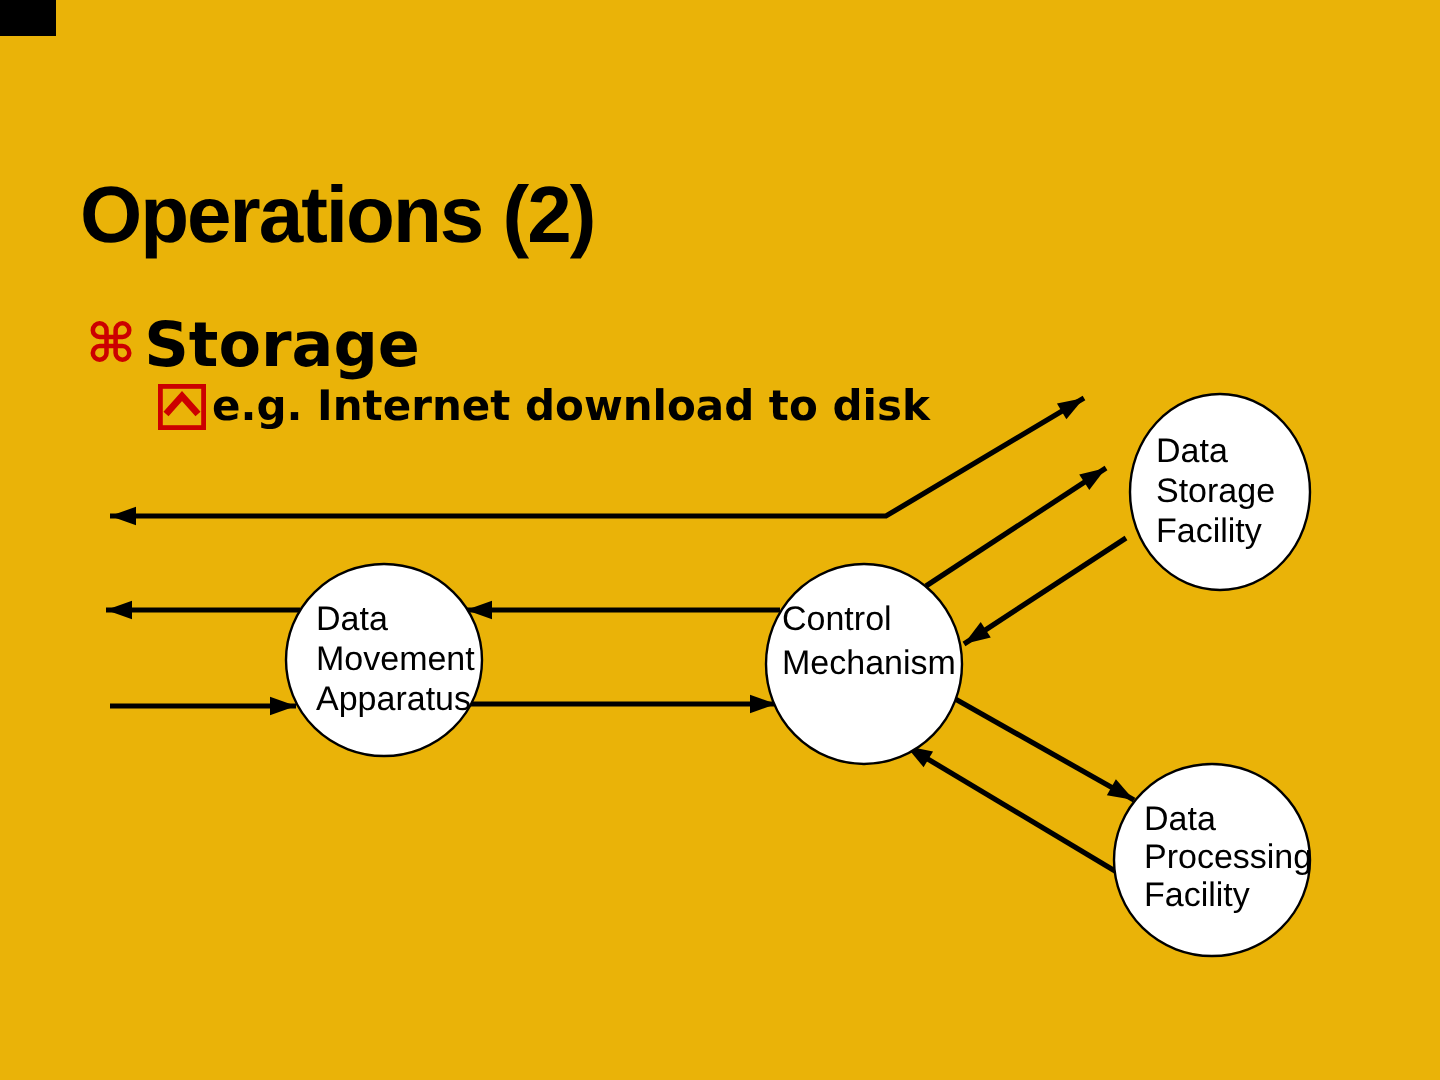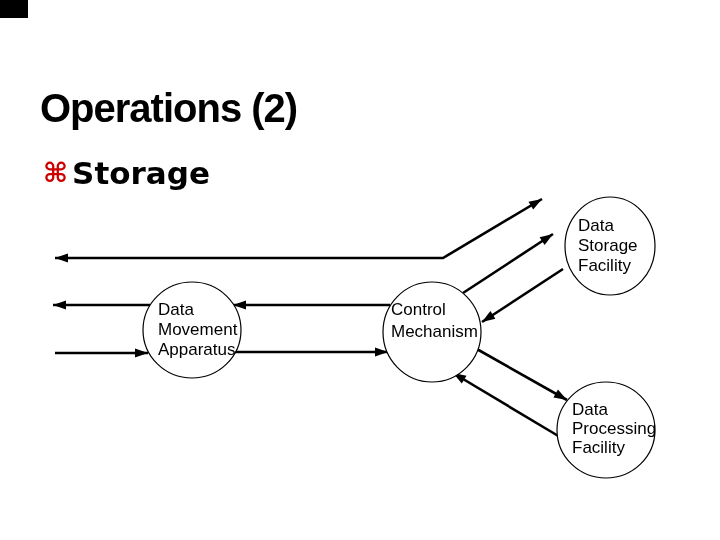--- a/index.html
+++ b/index.html
@@ -28,30 +28,38 @@
     font-family:"DejaVu Sans",sans-serif;font-size:21px;line-height:26px;color:#000;
   }
   #diagram-svg{position:absolute;left:0;top:0;width:720px;height:540px;}
   .node-label{
     font-family:"Liberation Sans",sans-serif;font-size:17px;fill:#000;
   }
 </style>
 </head>
 <body>
 
-<div id="slide" style="background: #ffffff;">
+<div id="slide" style="background: #eab308;">
 
   <div id="corner-mark"></div>
 
   <h1 id="title">Operations (2)</h1>
 
   <div class="bullet-row" id="bullet1">
     <span class="glyph" style="color: rgb(204, 0, 0);">⌘</span><span class="txt">Storage</span>
   </div>
 
+  <div class="bullet-row" id="bullet2">
+    <span class="icon">
+      <svg width="24" height="23" viewBox="0 0 24 23">
+        <rect x="1.2" y="1.2" width="21.6" height="20.6" fill="none" stroke="#cc0000" stroke-width="2.4"></rect>
+        <polyline points="4,15 12,6 20,15" fill="none" stroke="#cc0000" stroke-width="3.4"></polyline>
+      </svg>
+    </span><span class="txt">e.g. Internet download to disk</span>
+  </div>
 
   <svg id="diagram-svg" viewBox="0 0 720 540">
       <g>
         <polyline points="55,258 443,258 542,199" fill="none" stroke="#000000" stroke-width="2.6"></polyline>
         <polygon points="542,199 528.4778047791855,201.7037448862974 533.1876658969076,209.60673218552603" fill="#000000"></polygon>
         <polygon points="55,258 68,262.6 68,253.4" fill="#000000"></polygon>
       </g>
       <g>
         <polyline points="150,305 53,305" fill="none" stroke="#000000" stroke-width="2.6"></polyline>
         <polygon points="53,305 66,309.6 66,300.4" fill="#000000"></polygon>

